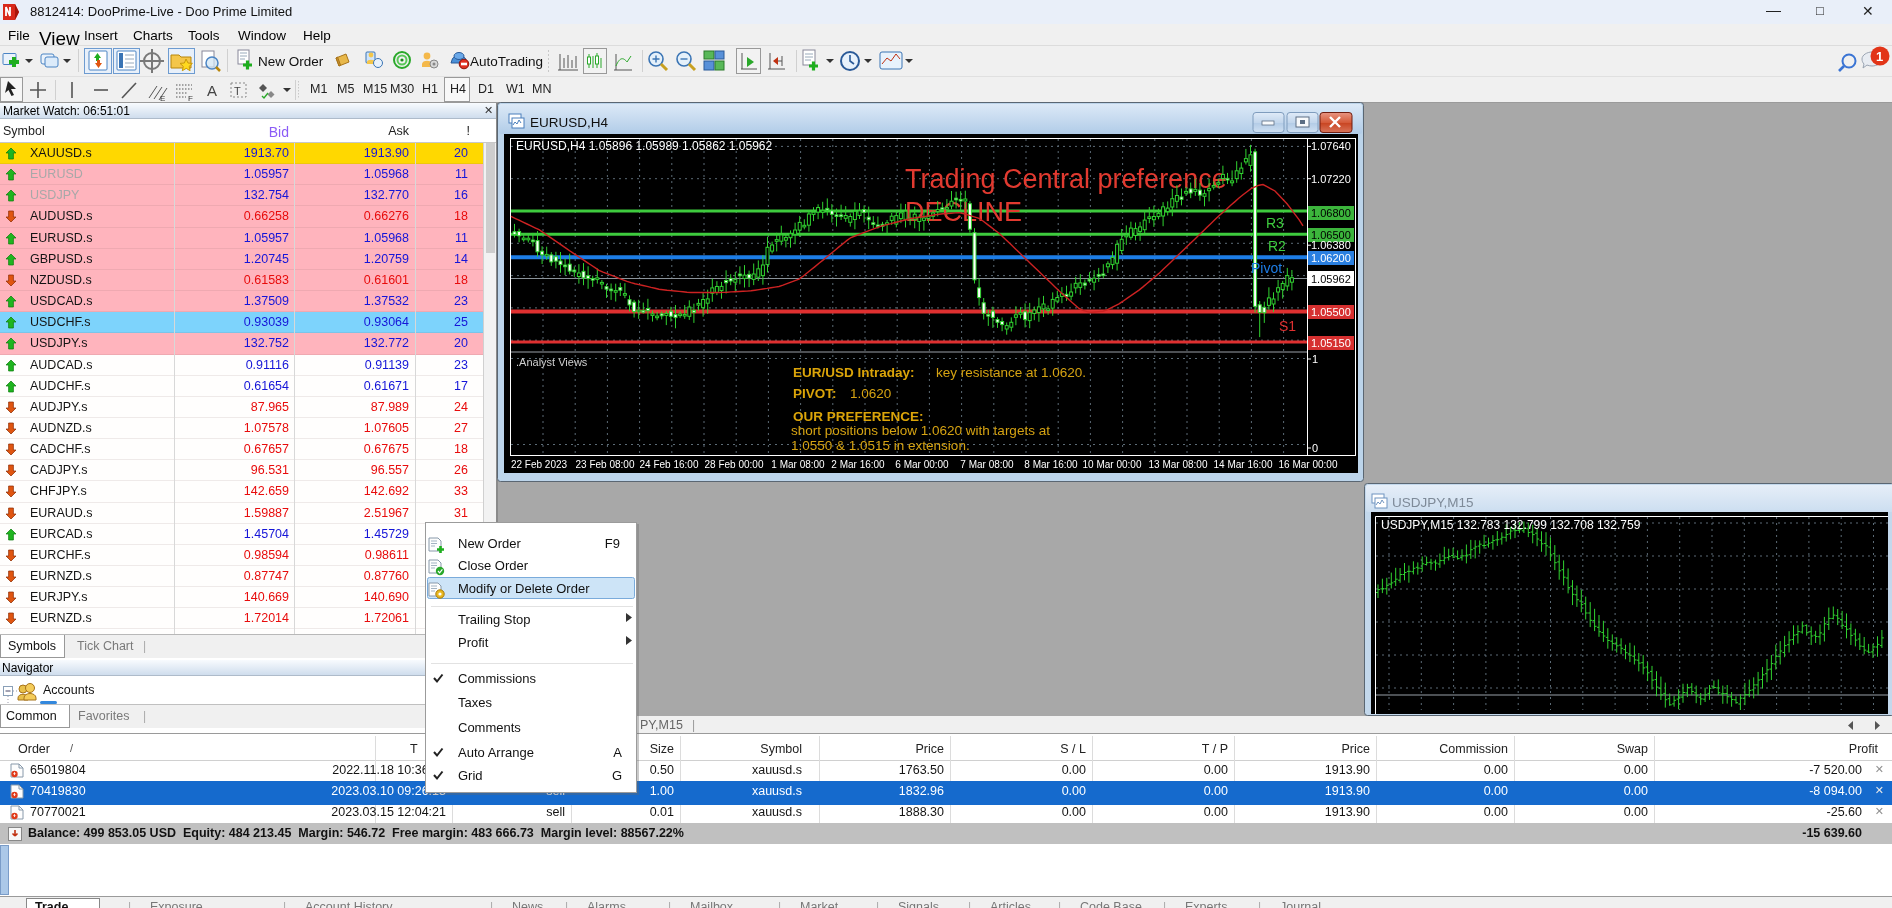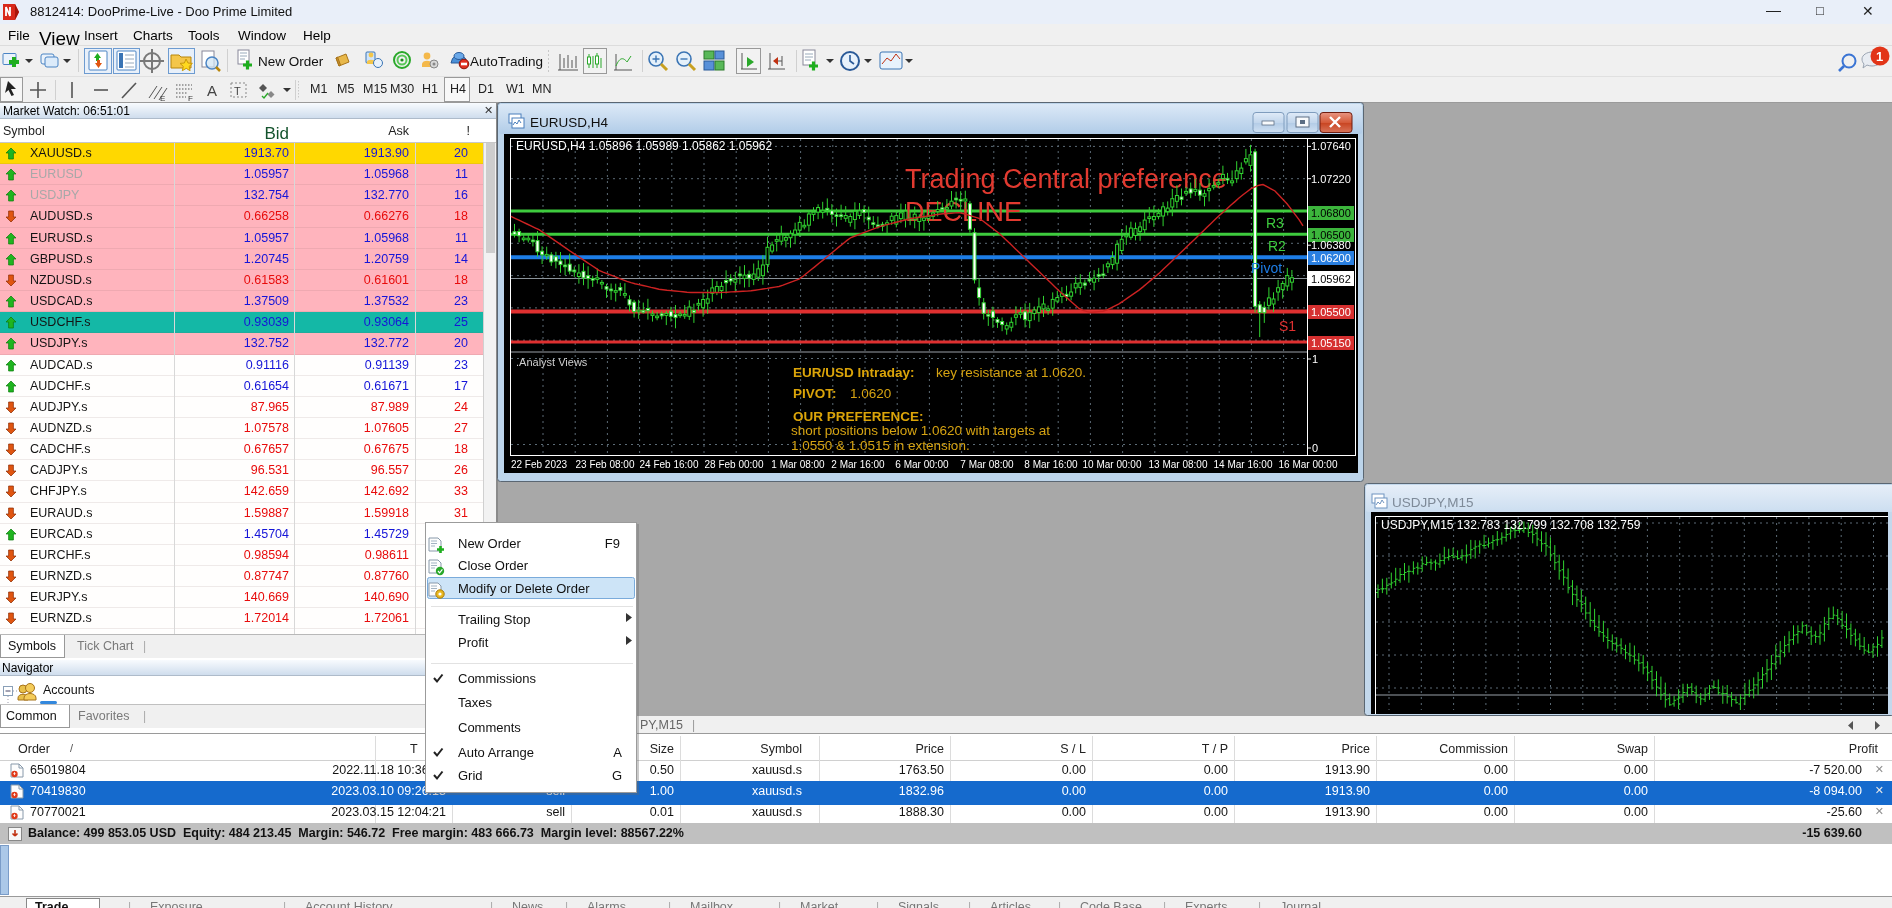--- a/index.html
+++ b/index.html
@@ -168,21 +168,21 @@
 
 <div class="abs" style="left:497px;top:103px;width:1395px;height:613px;background:#a8a8a8"></div>
 
 <div class="abs" style="left:0;top:103px;width:458px;height:630px;background:#fff">
   <div class="abs ttl" style="left:0;top:0;width:496px;height:16px">
       <span class="abs" style="left:3px;top:1px">Market Watch: 06:51:01</span>
       <span class="abs" style="left:484px;top:1px;font-size:11px;color:#333">✕</span>
     </div>
   <div class="abs" style="left:0;top:16px;width:496px;height:24px;background:#fff;border-bottom:1px solid #c8c8c8">
     <span class="abs" style="left:3px;top:5px;font-size:12.5px;color:#222">Symbol</span>
-    <span class="abs num" style="right:207px;top:5px;font-size:17px;color:#14532d">Bid</span>
+    <span class="abs num" style="right:207px;top:5px;font-size:14px;color:#8b5cf6">Bid</span>
     <span class="abs num" style="right:87px;top:5px;font-size:12.5px;color:#222">Ask</span>
     <span class="abs num" style="right:26px;top:5px;font-size:12.5px;color:#222">!</span>
   </div>
   <div class="abs" style="left:0;top:40px;width:483px;height:491px;overflow:hidden">
     <div class="abs" style="left:0;top:-143px;width:483px;height:650px">
 <div class="abs mwrow" style="top:143.0px;background:#ffd800">
           <svg class="abs" style="left:5px;top:4px" width="12" height="13">
             <path d="M6 1L11 6H8.4V12H3.6V6H1Z" fill="#1fb51f" stroke="#0a7a0a" stroke-width="0.7"></path>
           </svg>
           <span class="abs" style="left:30px;color:#141414">XAUUSD.s</span>
@@ -246,21 +246,21 @@
         </div>
         <div class="abs mwrow" style="top:291.0px;background:#ffb4bd">
           <svg class="abs" style="left:5px;top:4px" width="12" height="13">
             <path d="M6 1L11 6H8.4V12H3.6V6H1Z" fill="#1fb51f" stroke="#0a7a0a" stroke-width="0.7"></path>
           </svg>
           <span class="abs" style="left:30px;color:#141414">USDCAD.s</span>
           <span class="abs num" style="right:194px;color:#1515d8">1.37509</span>
           <span class="abs num" style="right:74px;color:#1515d8">1.37532</span>
           <span class="abs num" style="right:15px;color:#1515d8">23</span>
         </div>
-        <div class="abs mwrow" style="top:312.2px;background:#14b8a6">
+        <div class="abs mwrow" style="top:312.2px;background:#7dd3fc">
           <svg class="abs" style="left:5px;top:4px" width="12" height="13">
             <path d="M6 1L11 6H8.4V12H3.6V6H1Z" fill="#1fb51f" stroke="#0a7a0a" stroke-width="0.7"></path>
           </svg>
           <span class="abs" style="left:30px;color:#141414">USDCHF.s</span>
           <span class="abs num" style="right:194px;color:#1515d8">0.93039</span>
           <span class="abs num" style="right:74px;color:#1515d8">0.93064</span>
           <span class="abs num" style="right:15px;color:#1515d8">25</span>
         </div>
         <div class="abs mwrow" style="top:333.4px;background:#ffb4bd">
           <svg class="abs" style="left:5px;top:4px" width="12" height="13">
@@ -333,21 +333,21 @@
           <span class="abs num" style="right:194px;color:#e80c0c">142.659</span>
           <span class="abs num" style="right:74px;color:#e80c0c">142.692</span>
           <span class="abs num" style="right:15px;color:#e80c0c">33</span>
         </div>
         <div class="abs mwrow" style="top:502.5px;background:#fffefd">
           <svg class="abs" style="left:5px;top:4px" width="12" height="13">
             <path d="M6 12L1 7H3.6V1H8.4V7H11Z" fill="#e05510" stroke="#8a2a00" stroke-width="0.7"></path>
           </svg>
           <span class="abs" style="left:30px;color:#141414">EURAUD.s</span>
           <span class="abs num" style="right:194px;color:#e80c0c">1.59887</span>
-          <span class="abs num" style="right:74px;color:#e80c0c">1.59918</span>
+          <span class="abs num" style="right:74px;color:#e80c0c">2.51967</span>
           <span class="abs num" style="right:15px;color:#e80c0c">31</span>
         </div>
         <div class="abs mwrow" style="top:523.7px;background:#fffefd">
           <svg class="abs" style="left:5px;top:4px" width="12" height="13">
             <path d="M6 1L11 6H8.4V12H3.6V6H1Z" fill="#1fb51f" stroke="#0a7a0a" stroke-width="0.7"></path>
           </svg>
           <span class="abs" style="left:30px;color:#141414">EURCAD.s</span>
           <span class="abs num" style="right:194px;color:#1515d8">1.45704</span>
           <span class="abs num" style="right:74px;color:#1515d8">1.45729</span>
           <span class="abs num" style="right:15px;color:#1515d8">25</span>

